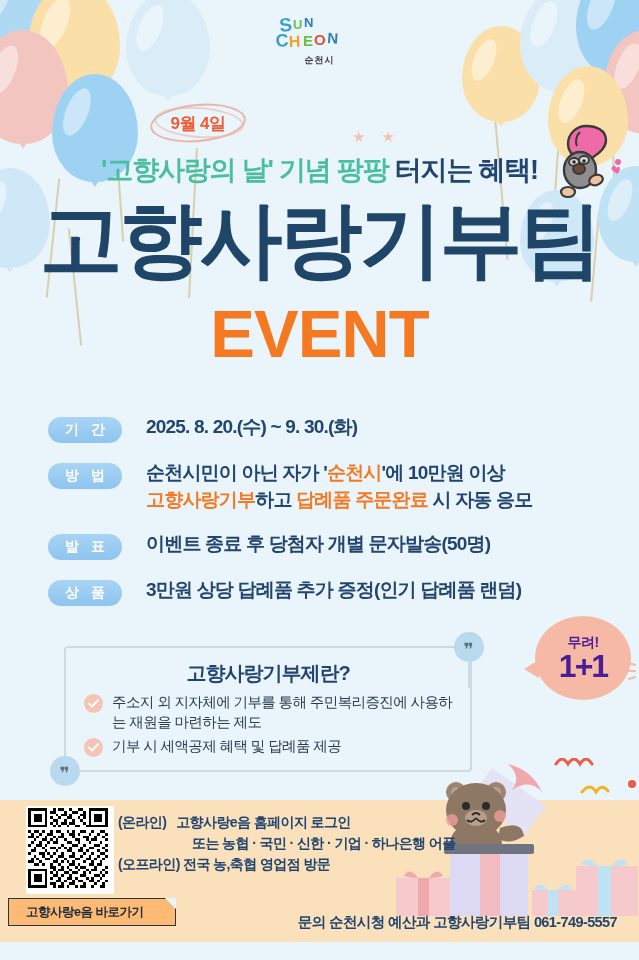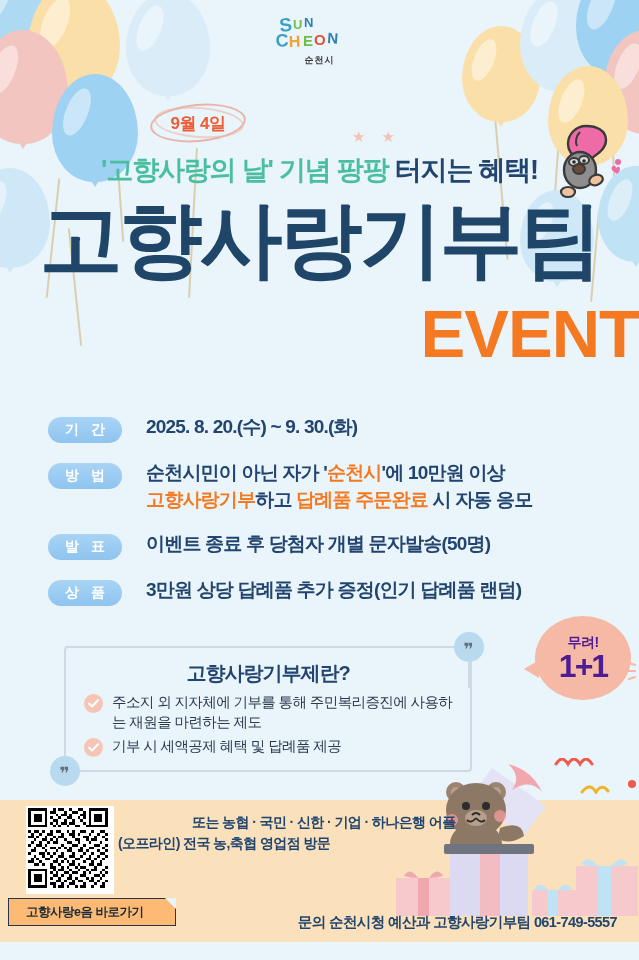--- a/index.html
+++ b/index.html
@@ -50,21 +50,21 @@
   .subtitle .navy{color:#21456e;}
   .stars{position:absolute;left:352px;top:128px;color:#f2c4b6;font-size:15px;letter-spacing:6px;}
 
   
   .title-main{
     position:absolute;left:0;right:0;top:198px;text-align:center;
     font-size:83px;font-weight:bold;color:#1f4568;letter-spacing:-3px;line-height:1;
     white-space:nowrap;
   }
   .title-event{
-    position:absolute;left:0;right:0;top:300px;text-align:right;
+    position:absolute;left:0;right:0;top:300px;text-align:center;
     font-size:67px;font-weight:bold;color:#f57920;letter-spacing:-1px;line-height:1;
   }
 
   
   .rows{position:absolute;left:48px;top:414px;width:560px;}
   .row{display:flex;align-items:flex-start;margin-bottom:17px;}
   .pill{
     flex:0 0 auto;width:74px;height:26px;border-radius:13px;
     background:linear-gradient(180deg,#a8d4f5 0%,#8ec4ef 100%);
     color:#ffffff;font-size:14px;font-weight:bold;letter-spacing:4px;
@@ -582,20 +582,21 @@
           <rect x="14" y="28" width="1" height="1"></rect>
           <rect x="17" y="28" width="1" height="1"></rect>
           <rect x="19" y="28" width="2" height="1"></rect>
           <rect x="23" y="28" width="1" height="1"></rect>
           <rect x="26" y="28" width="2" height="1"></rect>
       </g>
     </svg>
   </div>
 
   <div class="access">
+    <div><span>(온라인)</span>&nbsp;&nbsp;&nbsp;<span>고향사랑e음 홈페이지 로그인</span></div>
     <div><span class="ind"></span><span>또는 농협 · 국민 · 신한 · 기업 · 하나은행 어플</span></div>
     <div><span>(오프라인)</span>&nbsp;<span>전국 농,축협 영업점 방문</span></div>
   </div>
 
   <div class="cta">
     <span>고향사랑e음 바로가기</span>
   </div>
 
   <div class="contact">문의 순천시청 예산과 고향사랑기부팀 061-749-5557</div>
 

